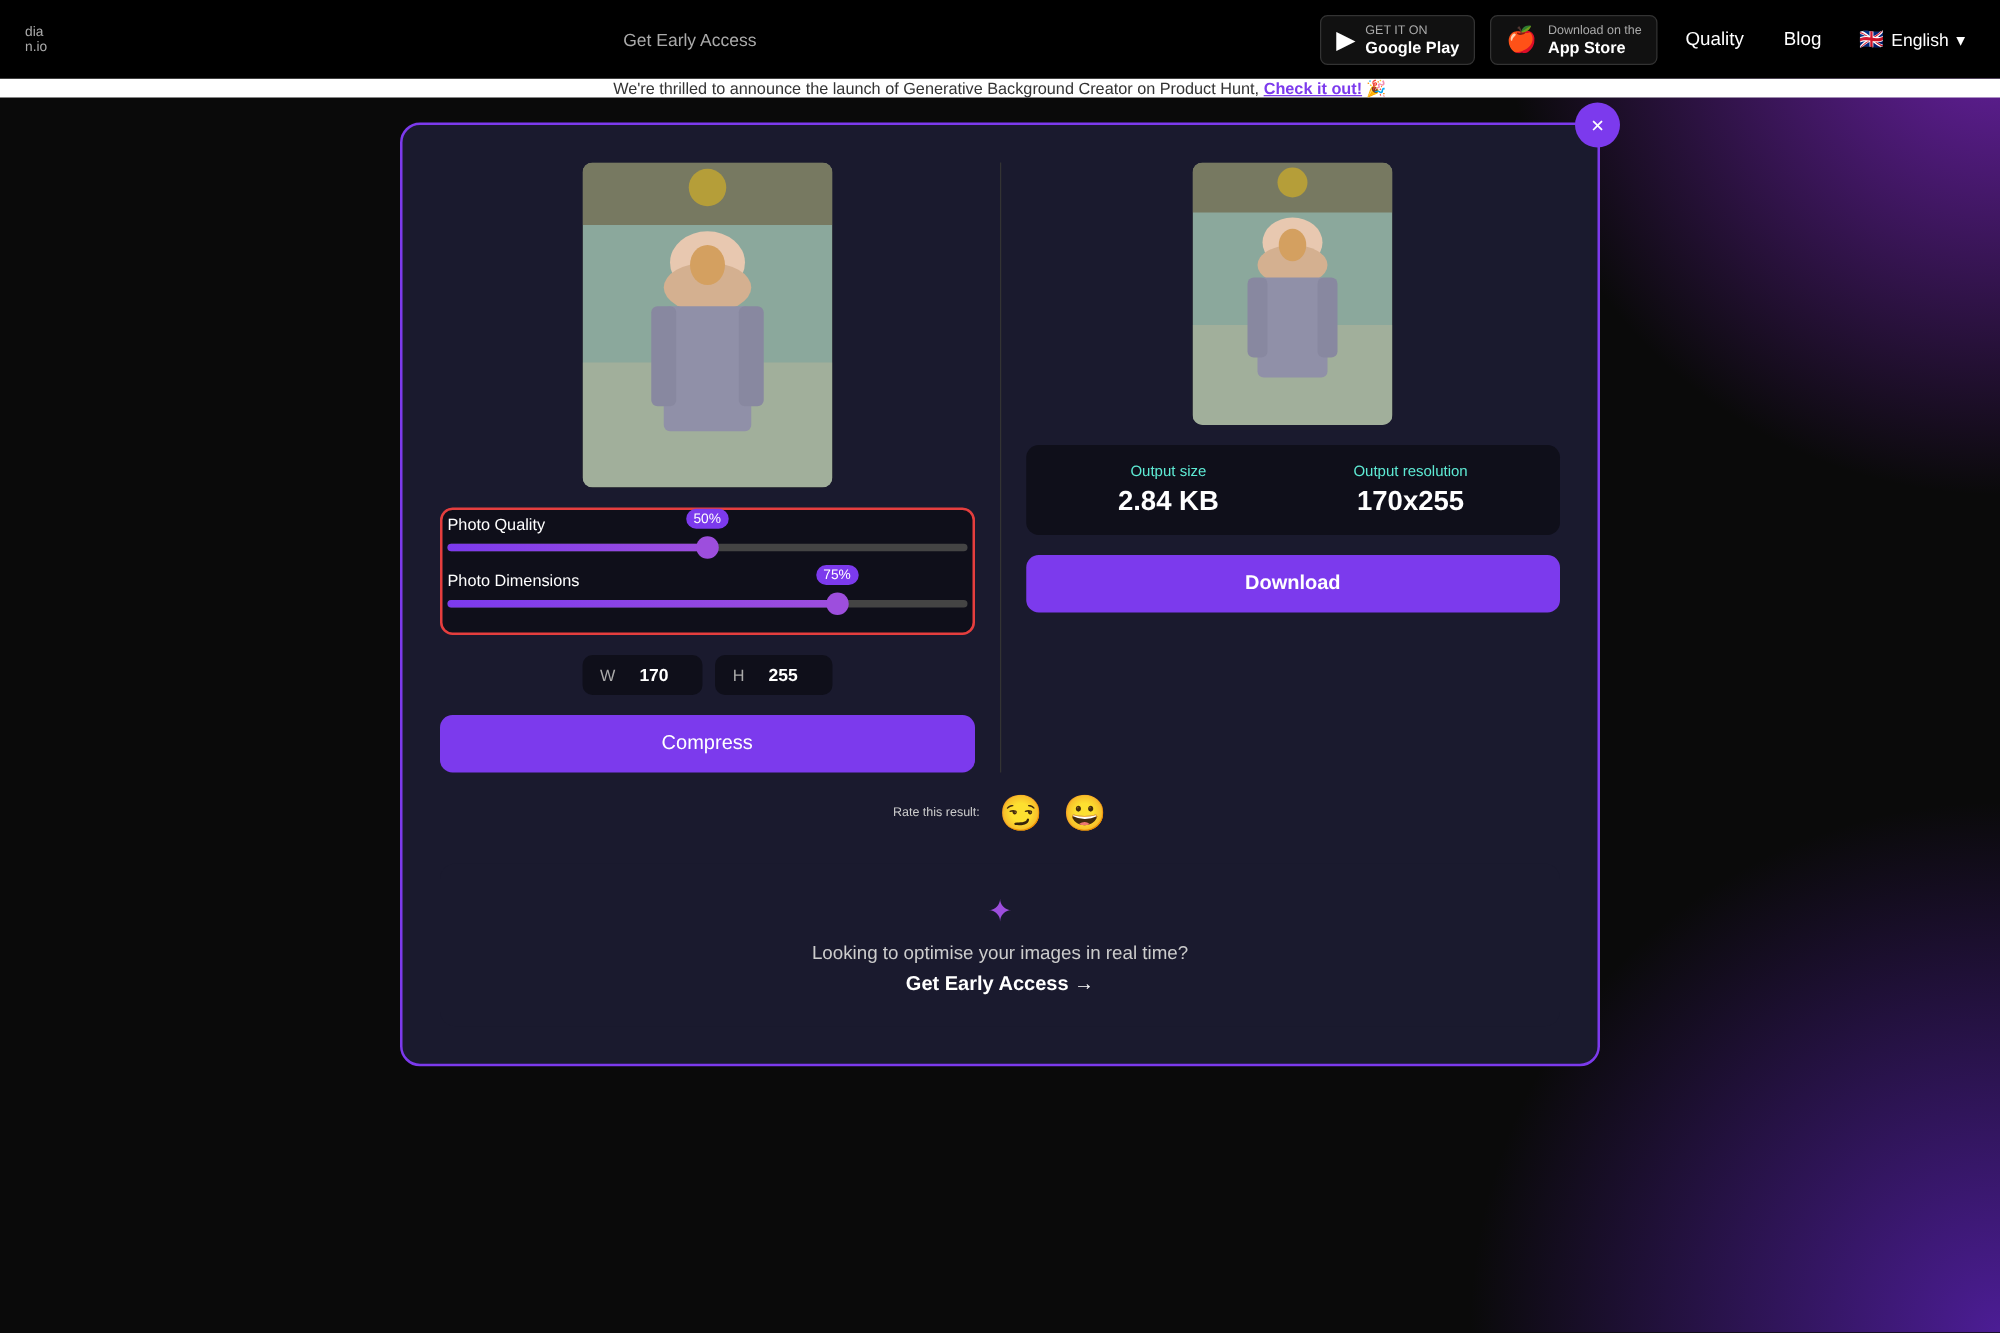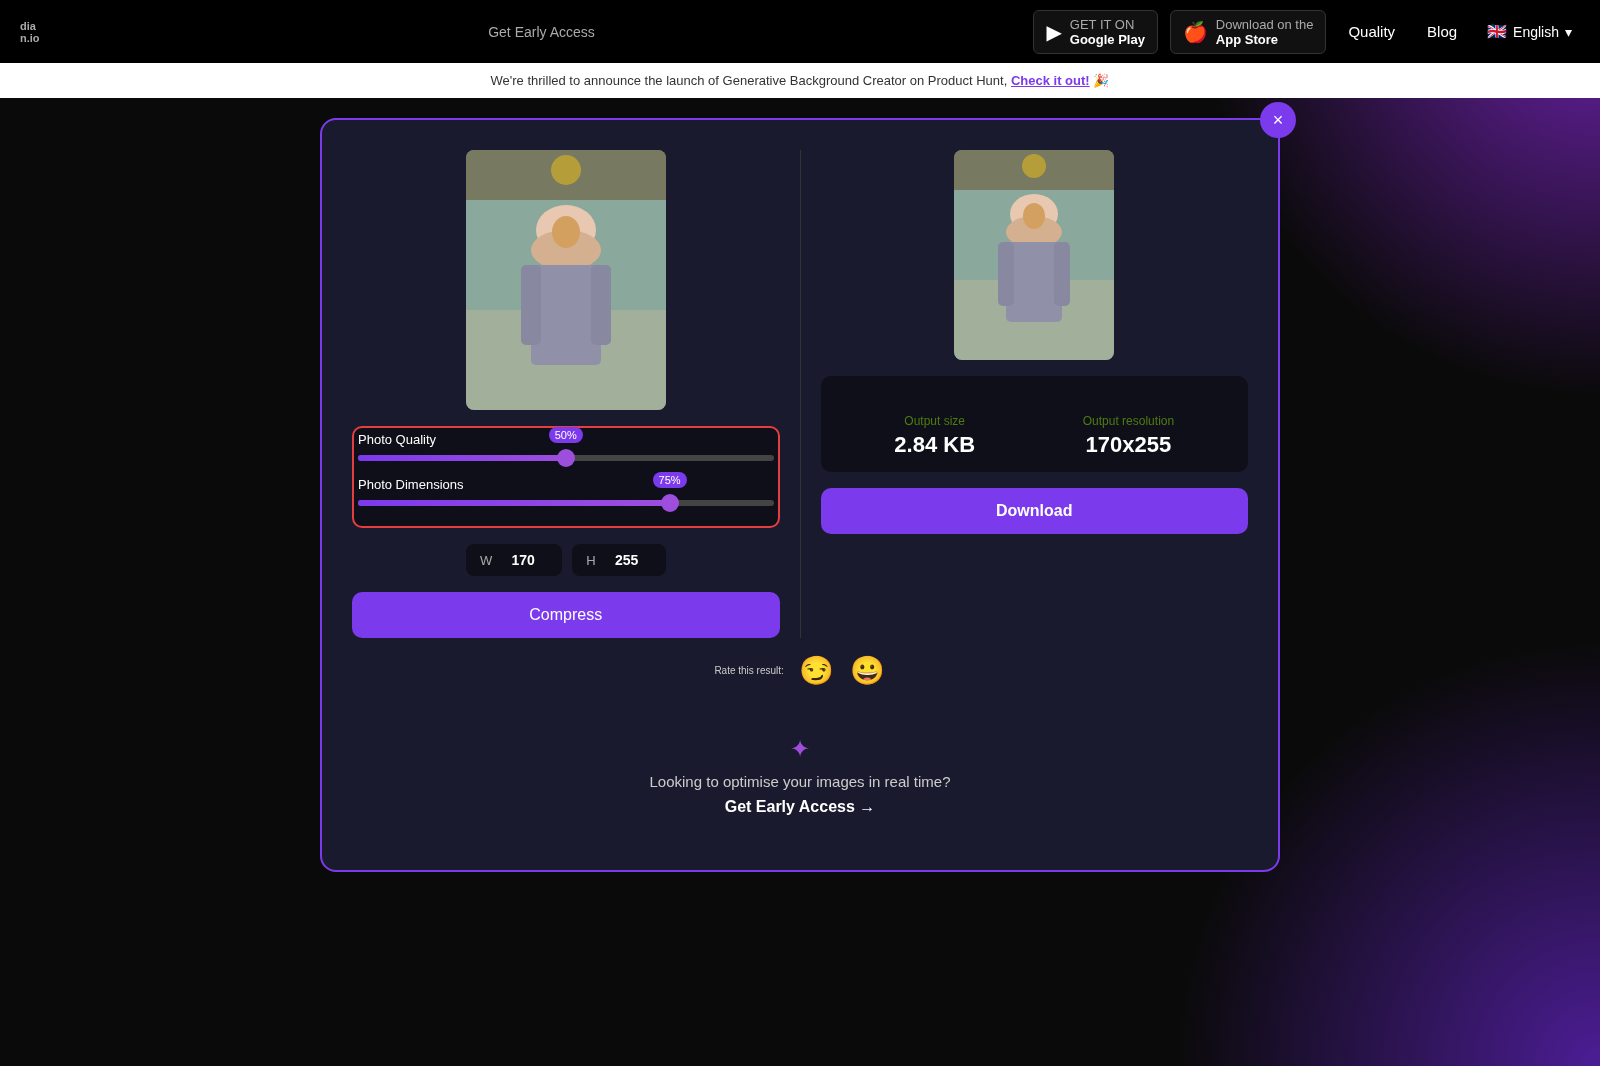--- a/index.html
+++ b/index.html
@@ -36,21 +36,21 @@
       height: 63px;
       display: flex;
       align-items: center;
       padding: 0 20px;
       gap: 12px;
     }
 
     .header-logo {
       color: #fff;
       font-size: 18px;
-      font-weight: bold;
+      font-weight: normal;
       margin-right: 10px;
     }
     .header-logo span {
       display: block;
       font-size: 11px;
       color: #aaa;
     }
 
     .header-early-access {
       color: #aaa;
@@ -72,21 +72,21 @@
       text-decoration: none;
     }
     .store-btn .store-icon {
       font-size: 20px;
     }
     .store-btn .store-text {
       display: flex;
       flex-direction: column;
     }
     .store-btn .store-sub {
-      font-size: 13px;
+      font-size: 10px;
       color: #aaa;
     }
     .store-btn .store-name {
       font-size: 13px;
       font-weight: bold;
     }
 
     .nav-link {
       color: #fff;
       font-size: 15px;
@@ -107,21 +107,20 @@
       padding: 4px 8px;
     }
     .lang-flag {
       font-size: 16px;
     }
 
     
     .announcement-bar {
       background: #fff;
       text-align: center;
-      padding: 10px;
       font-size: 13px;
       color: #333;
       position: relative;
       z-index: 10;
     }
     .announcement-bar a {
       color: #7c3aed;
       font-weight: bold;
       text-decoration: underline;
     }
@@ -209,23 +208,22 @@
     .info-panel {
       background: #0f0f1a;
       border-radius: 10px;
       padding: 14px 20px;
       width: 100%;
       text-align: center;
     }
 
     .info-label {
       font-size: 12px;
-      color: #4d7c0f;
+      color: #5eead4;
       margin-bottom: 4px;
-      margin-top: 24px;
     }
 
     .info-value {
       font-size: 22px;
       font-weight: bold;
       color: #fff;
     }
 
     .info-row {
       display: flex;

